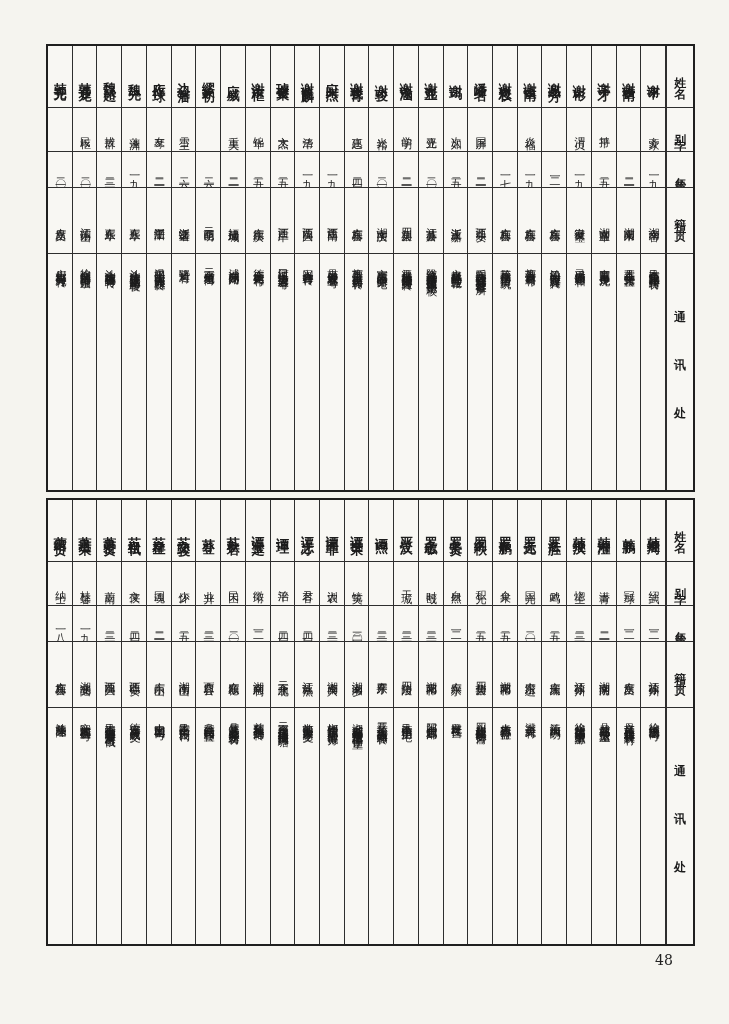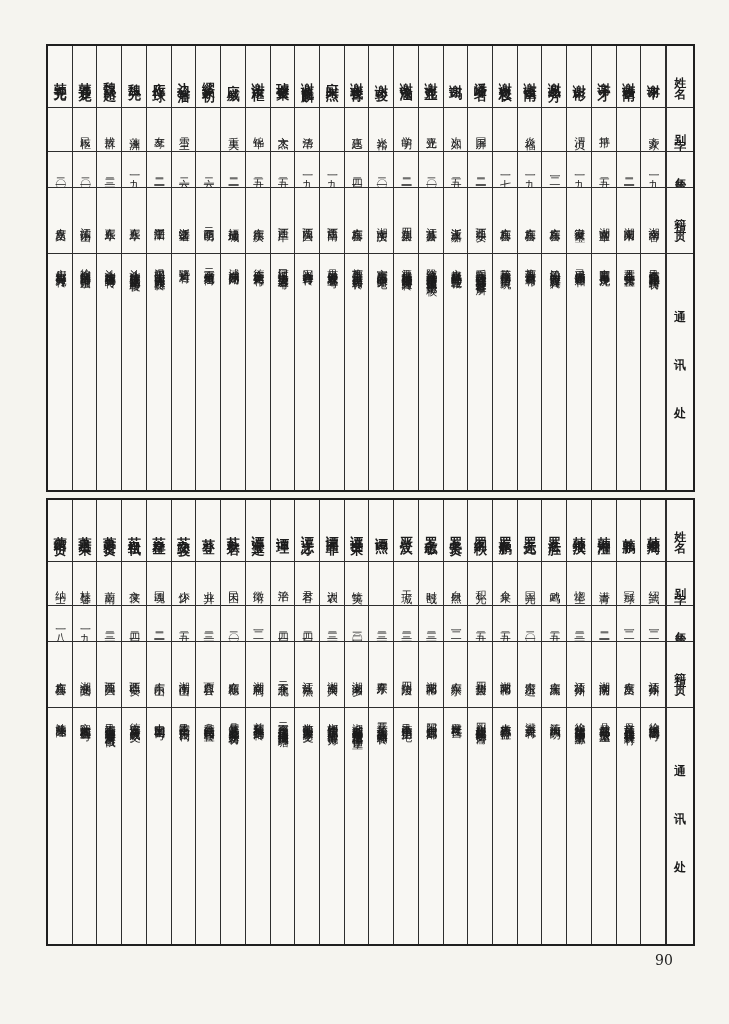--- a/index.html
+++ b/index.html
@@ -505,13 +505,13 @@
           <div class="cell c-courtesy">纳士</div>
           <div class="cell c-age">一八</div>
           <div class="cell c-native">广东梅县</div>
           <div class="cell c-address">汕头顺星隆</div>
         </div>
       </div>
   </div>
 
 </div>
 
-<div class="pageno">90</div>
+<div class="pageno">48</div>
 
 </body></html>

